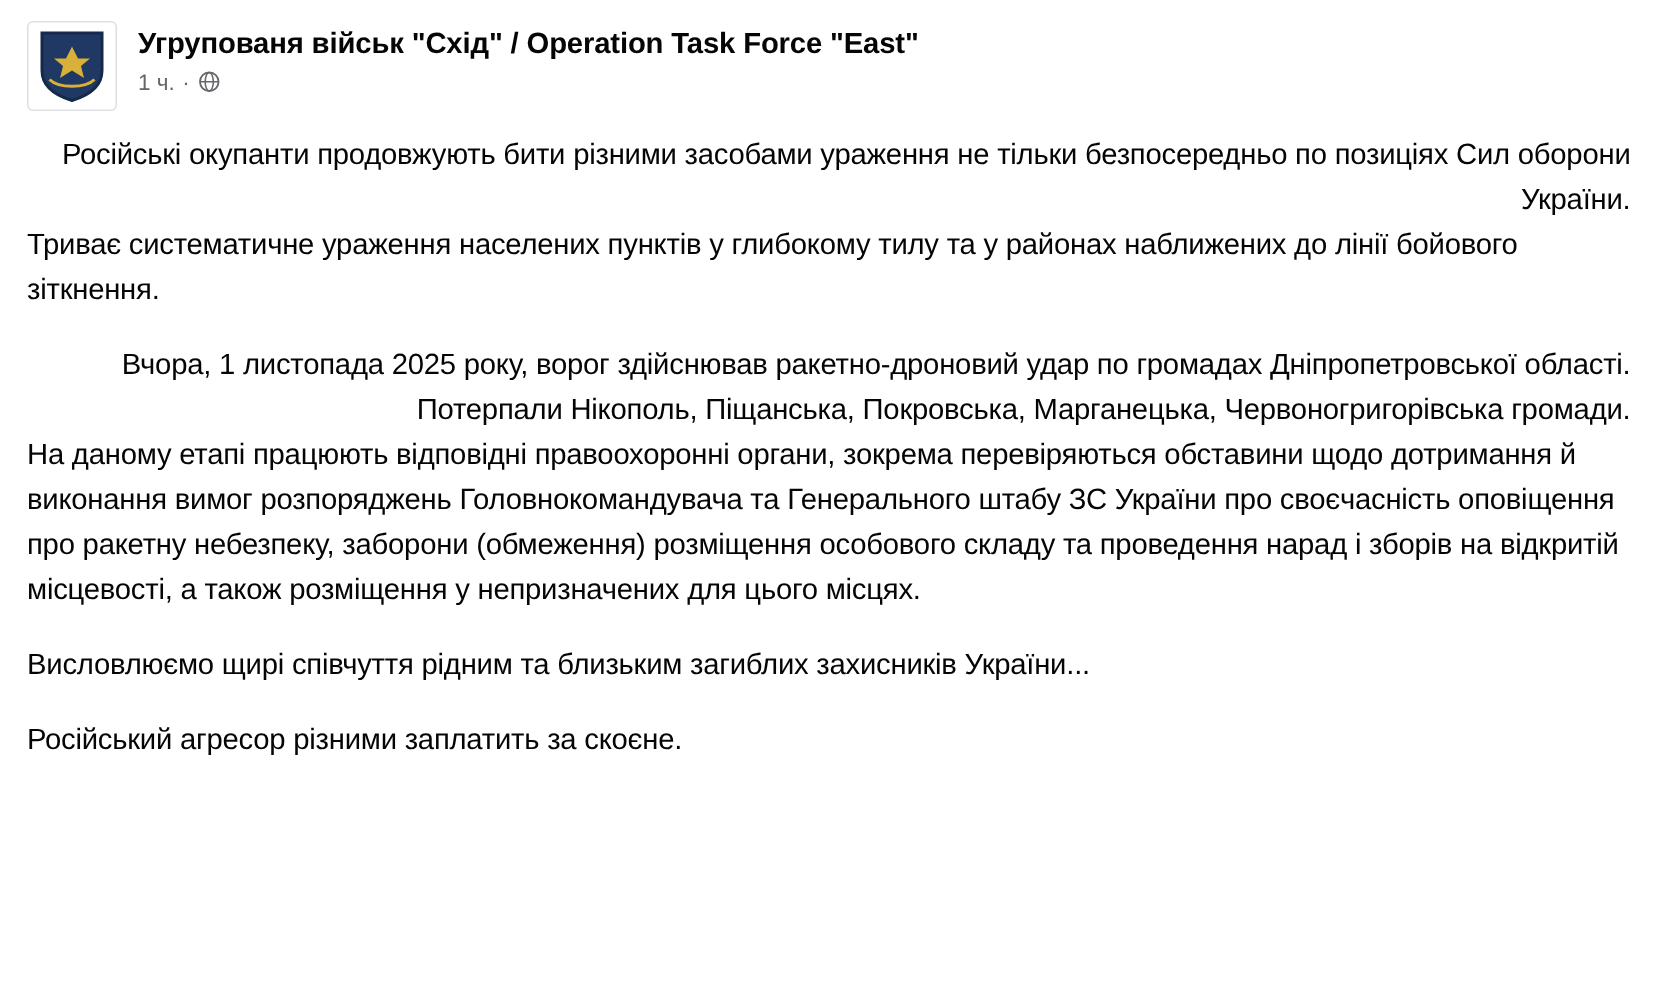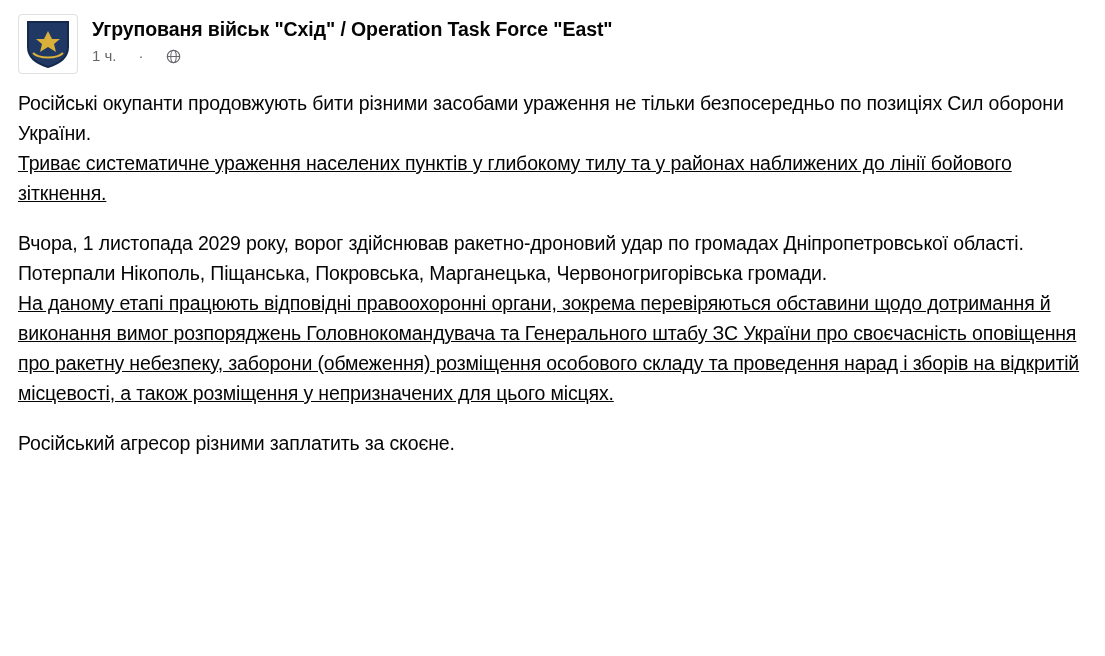--- a/index.html
+++ b/index.html
@@ -49,22 +49,22 @@
   .page-name {
     font-size: 19.5px;
     font-weight: bold;
     color: #050505;
     line-height: 22px;
     letter-spacing: -0.1px;
     white-space: nowrap;
   }
   .meta-row {
     display: flex;
-    align-items: flex-end;
-    gap: 22px;
+    align-items: flex-start;
+    gap: 5px;
     margin-top: 7px;
     color: #65676b;
     font-size: 15px;
     line-height: 17px;
   }
   .meta-sep {
     color: #65676b;
     font-size: 15px;
   }
   .globe-icon {
@@ -79,24 +79,24 @@
     font-size: 19.5px;
     line-height: 30px;
     color: #050505;
     letter-spacing: -0.15px;
   }
   .para {
     margin: 0 0 4px 0;
   }
   .para.spaced {
     margin-bottom: 20px;
-    text-decoration: underline;
   }
   .para.tight {
     margin-bottom: 0;
+    text-align: right;
   }
 </style>
 </head>
 <body>
 
 <div class="post">
 
   <div class="post-header">
 
     <div class="avatar">
@@ -120,18 +120,19 @@
           </svg>
         </span>
       </div>
     </div>
 
   </div>
 
   <div class="post-body">
     <p class="para tight">Російські окупанти продовжують бити різними засобами ураження не тільки безпосередньо по позиціях Сил оборони України.</p>
     <p class="para spaced">Триває систематичне ураження населених пунктів у глибокому тилу та у районах наближених до лінії бойового зіткнення.</p>
-    <p class="para tight">Вчора, 1 листопада 2029 року, ворог здійснював ракетно-дроновий удар по громадах Дніпропетровської області. Потерпали Нікополь, Піщанська, Покровська, Марганецька, Червоногригорівська громади.</p>
+    <p class="para tight">Вчора, 1 листопада 2025 року, ворог здійснював ракетно-дроновий удар по громадах Дніпропетровської області. Потерпали Нікополь, Піщанська, Покровська, Марганецька, Червоногригорівська громади.</p>
     <p class="para spaced">На даному етапі працюють відповідні правоохоронні органи, зокрема перевіряються обставини щодо дотримання й виконання вимог розпоряджень Головнокомандувача та Генерального штабу ЗС України про своєчасність оповіщення про ракетну небезпеку, заборони (обмеження) розміщення особового складу та проведення нарад і зборів на відкритій місцевості, а також розміщення у непризначених для цього місцях.</p>
+    <p class="para spaced">Висловлюємо щирі співчуття рідним та близьким загиблих захисників України...</p>
     <p class="para">Російський агресор різними заплатить за скоєне.</p>
   </div>
 
 </div>
 
 </body></html>

